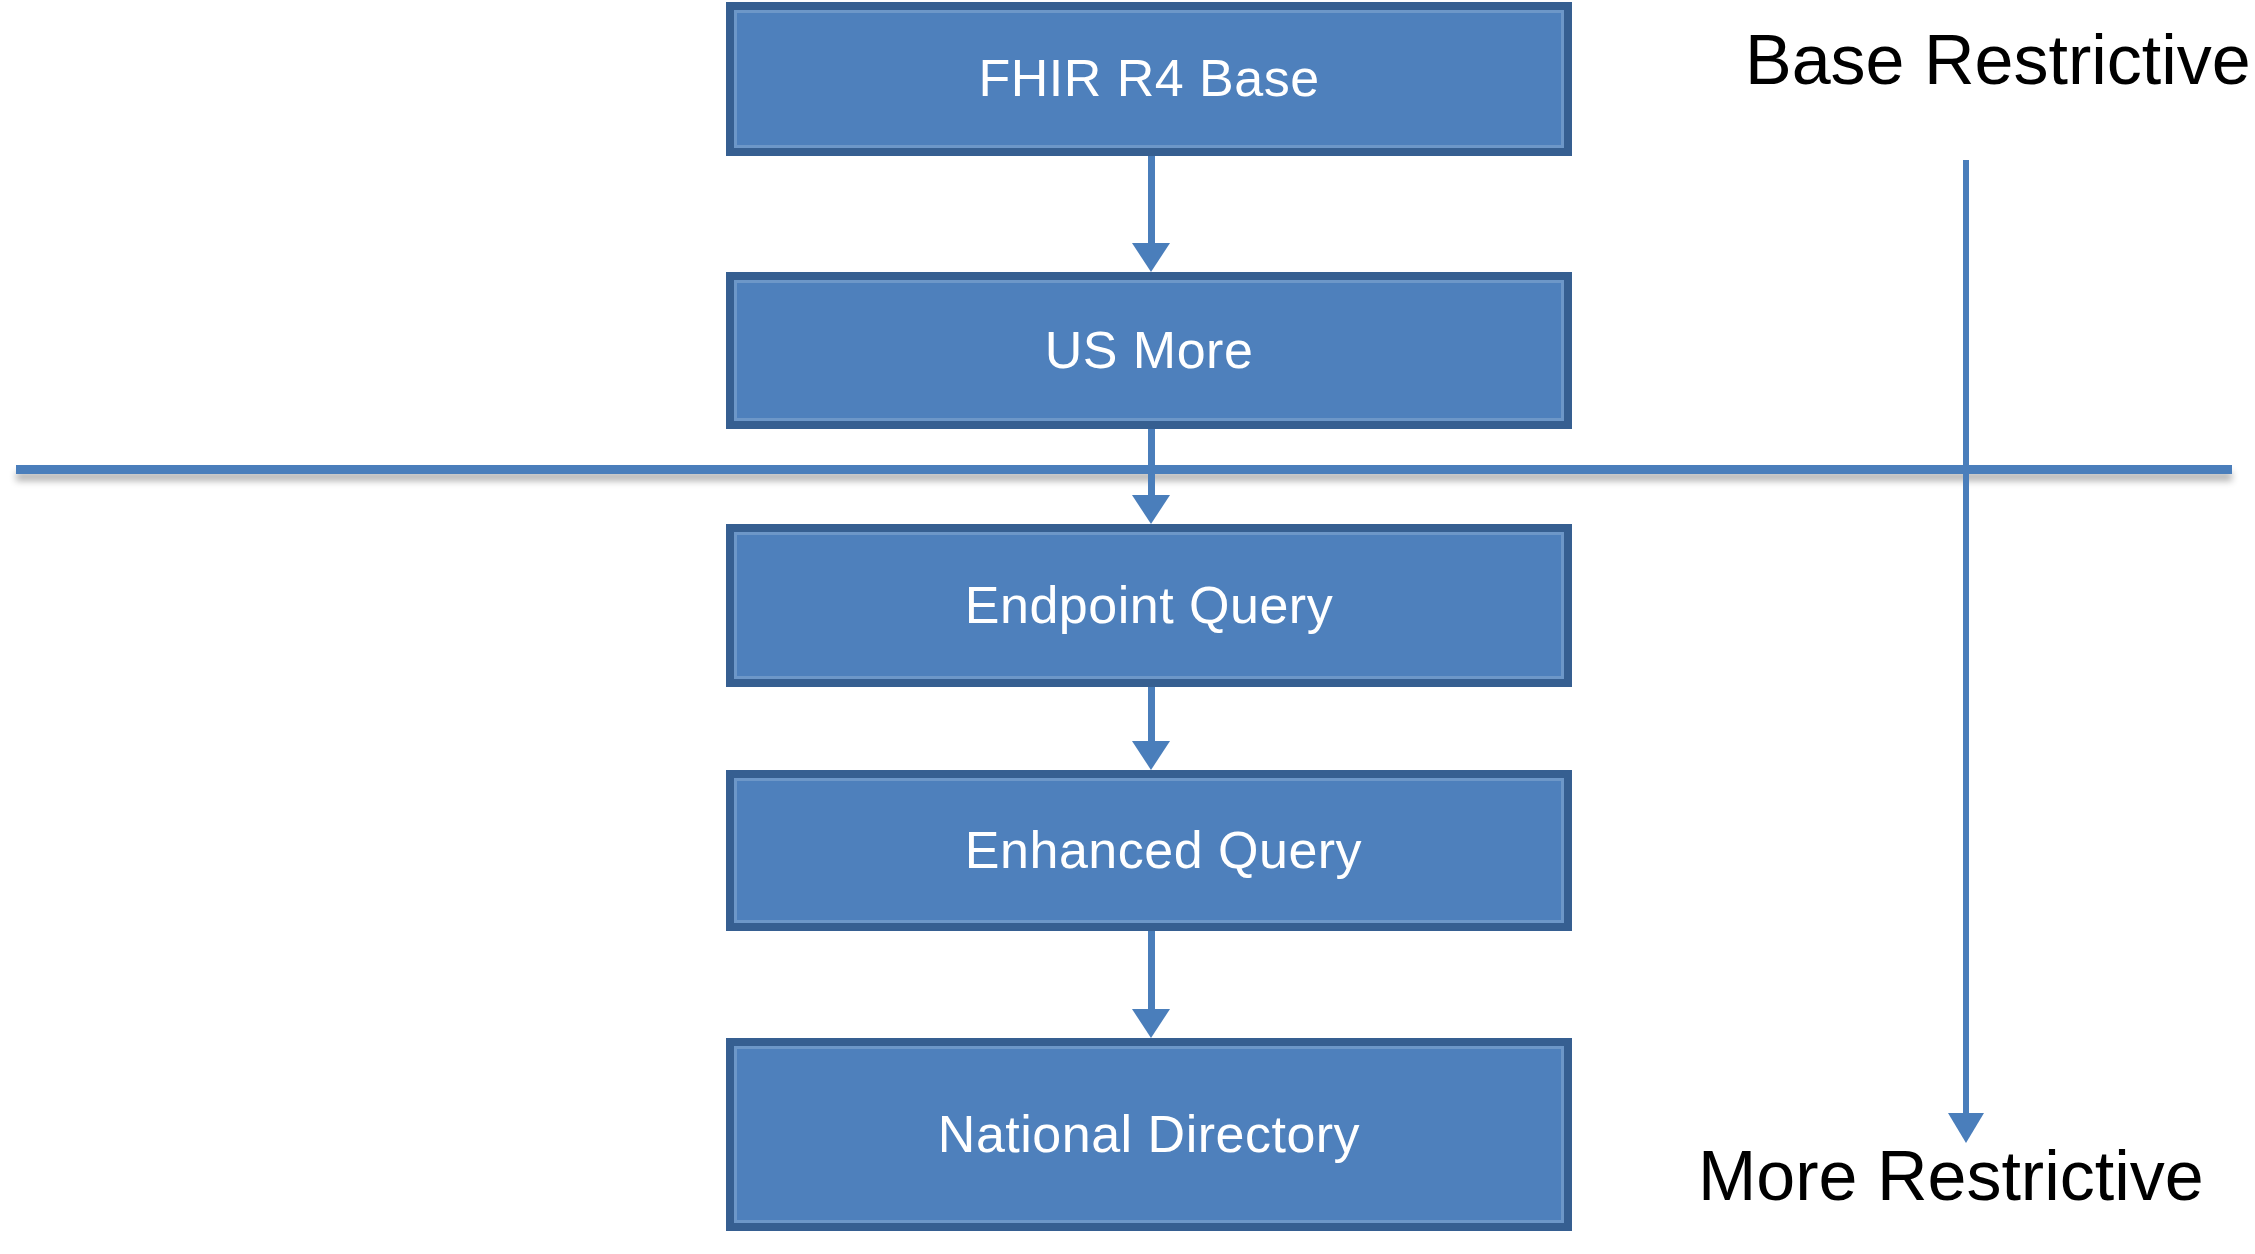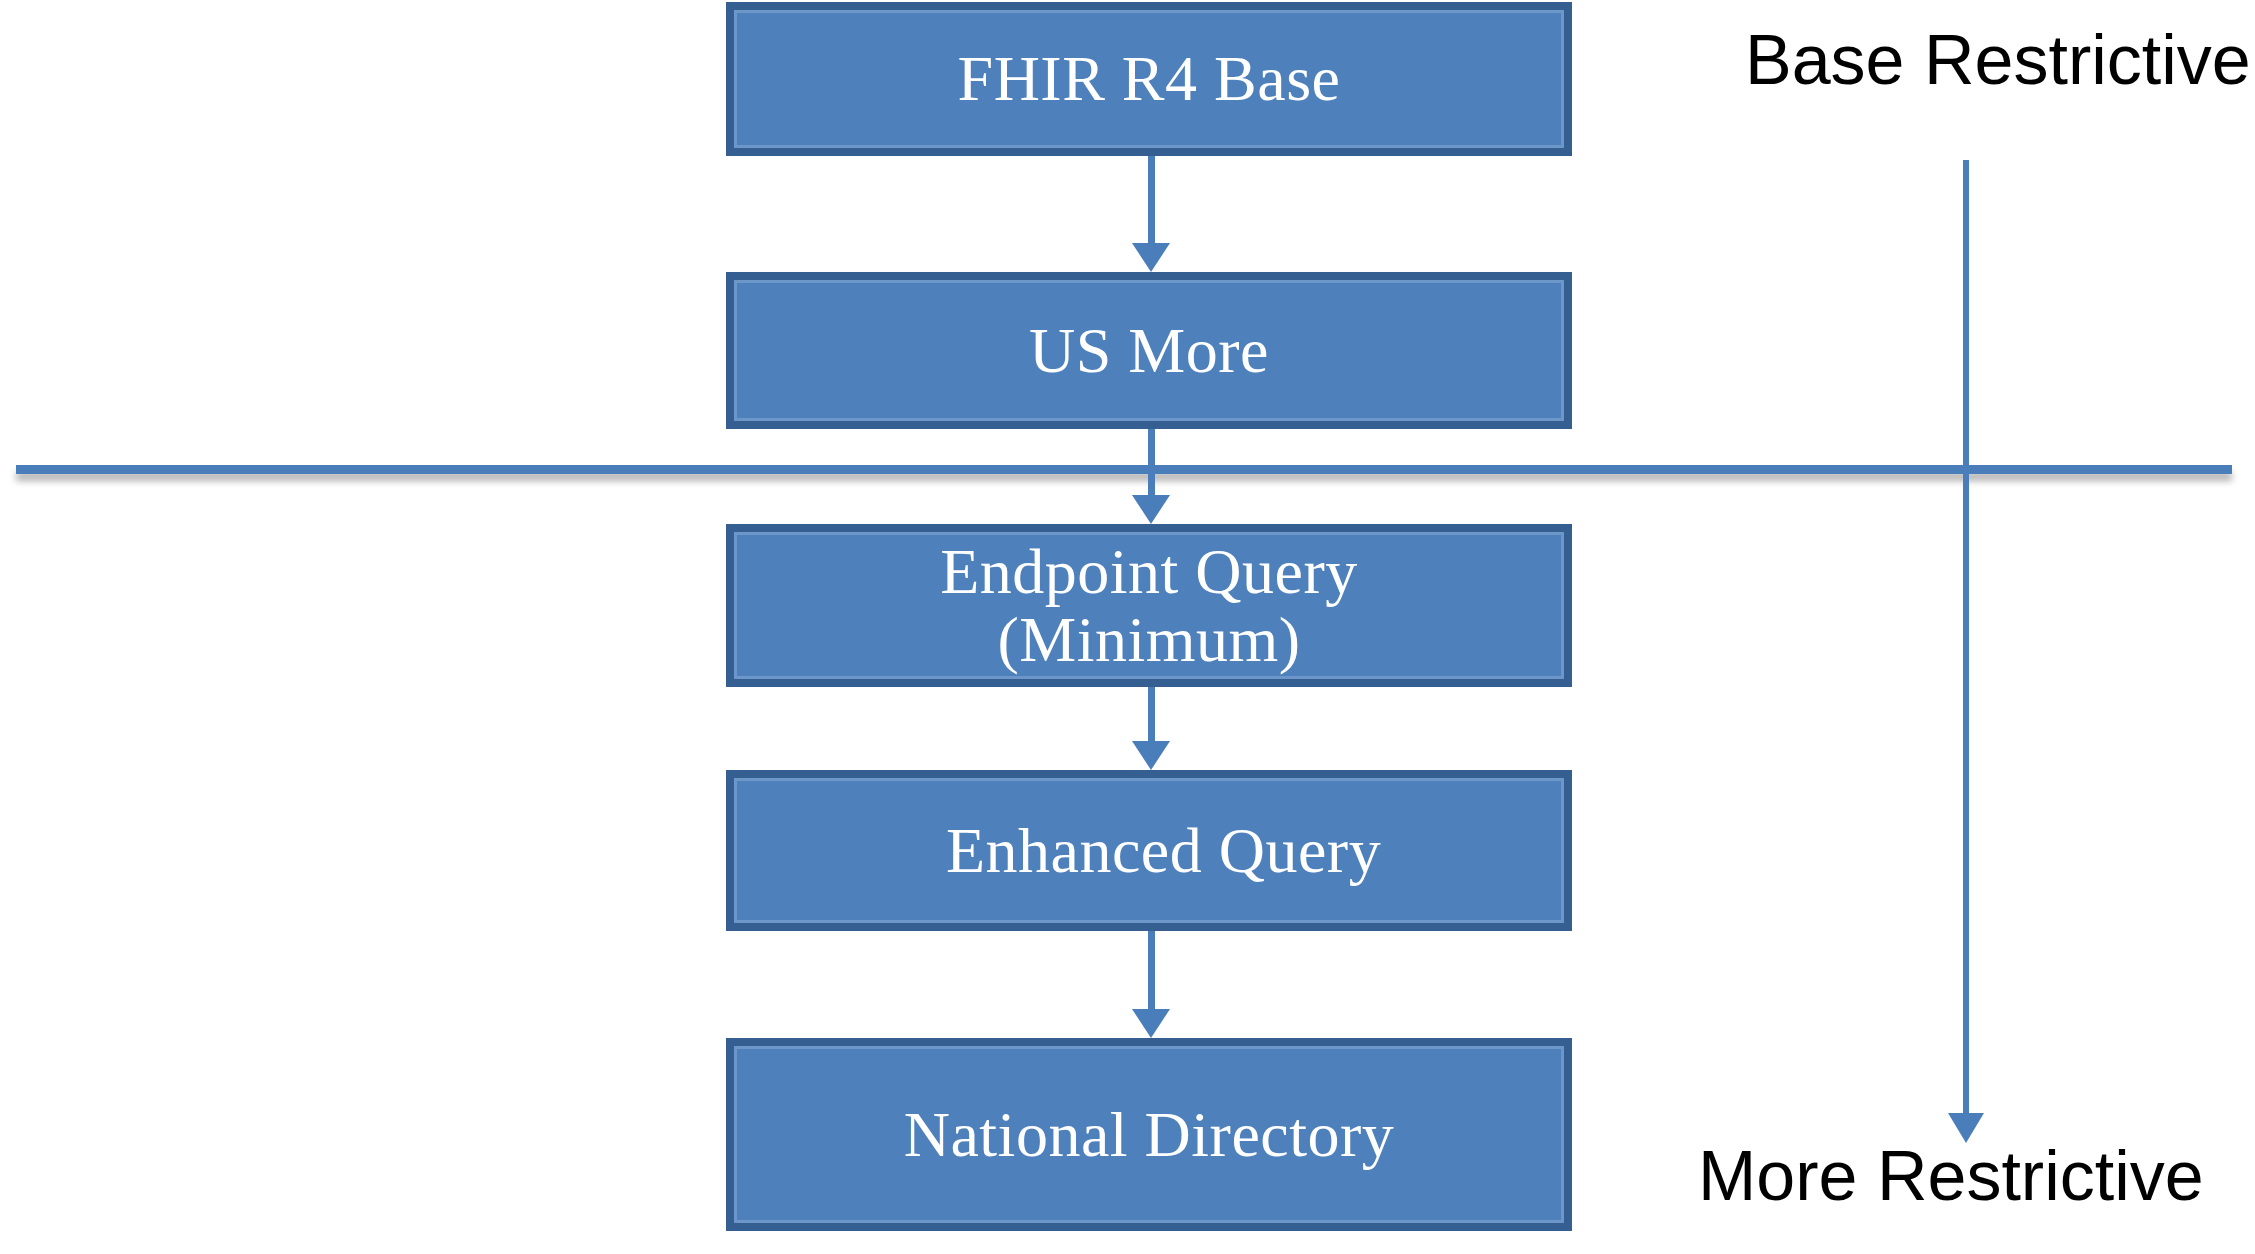--- a/index.html
+++ b/index.html
@@ -26,26 +26,25 @@
     box-sizing:border-box;
     background:var(--box-fill);
     border:8px solid var(--box-border);
     box-shadow:inset 0 0 0 3px rgba(255,255,255,0.18);
     display:flex;flex-direction:column;
     align-items:center;justify-content:center;
     z-index:3;
   }
   .box-line{
     color:var(--box-text);
-    font-size:64px;
+    font-size:52px;
     line-height:1.06;
     letter-spacing:0.5px;
     text-align:right;
     white-space:nowrap;
-    font-family:Liberation Serif, serif;
   }
   .box1{top:2px;height:154px;}
   .box2{top:272px;height:157px;}
   .box3{top:524px;height:163px;}
   .box4{top:770px;height:161px;padding-left:29px;}
   .box5{top:1038px;height:193px;}
   
   .stem{
     position:absolute;left:1148px;width:7px;
     background:var(--connector);
@@ -107,21 +106,20 @@
     <div class="box-line"></div>
   </div>
 
   <div class="box box2">
     <div class="box-line">US More</div>
     <div class="box-line"></div>
   </div>
 
   <div class="box box3">
     <div class="box-line">Endpoint Query</div>
-    <div class="box-line">(Minimum)</div>
   </div>
 
   <div class="box box4">
     <div class="box-line">Enhanced Query</div>
     <div class="box-line"></div>
   </div>
 
   <div class="box box5">
     <div class="box-line">National Directory</div>
     <div class="box-line"></div>

